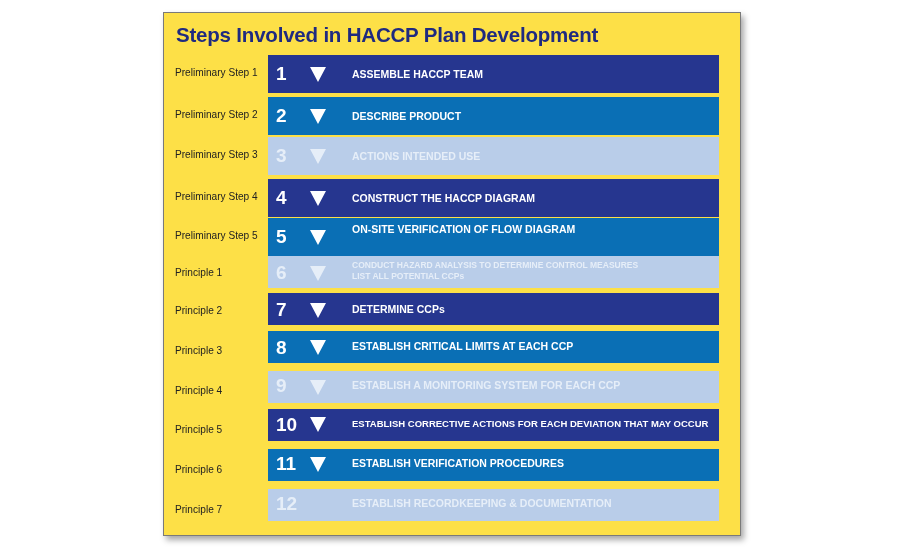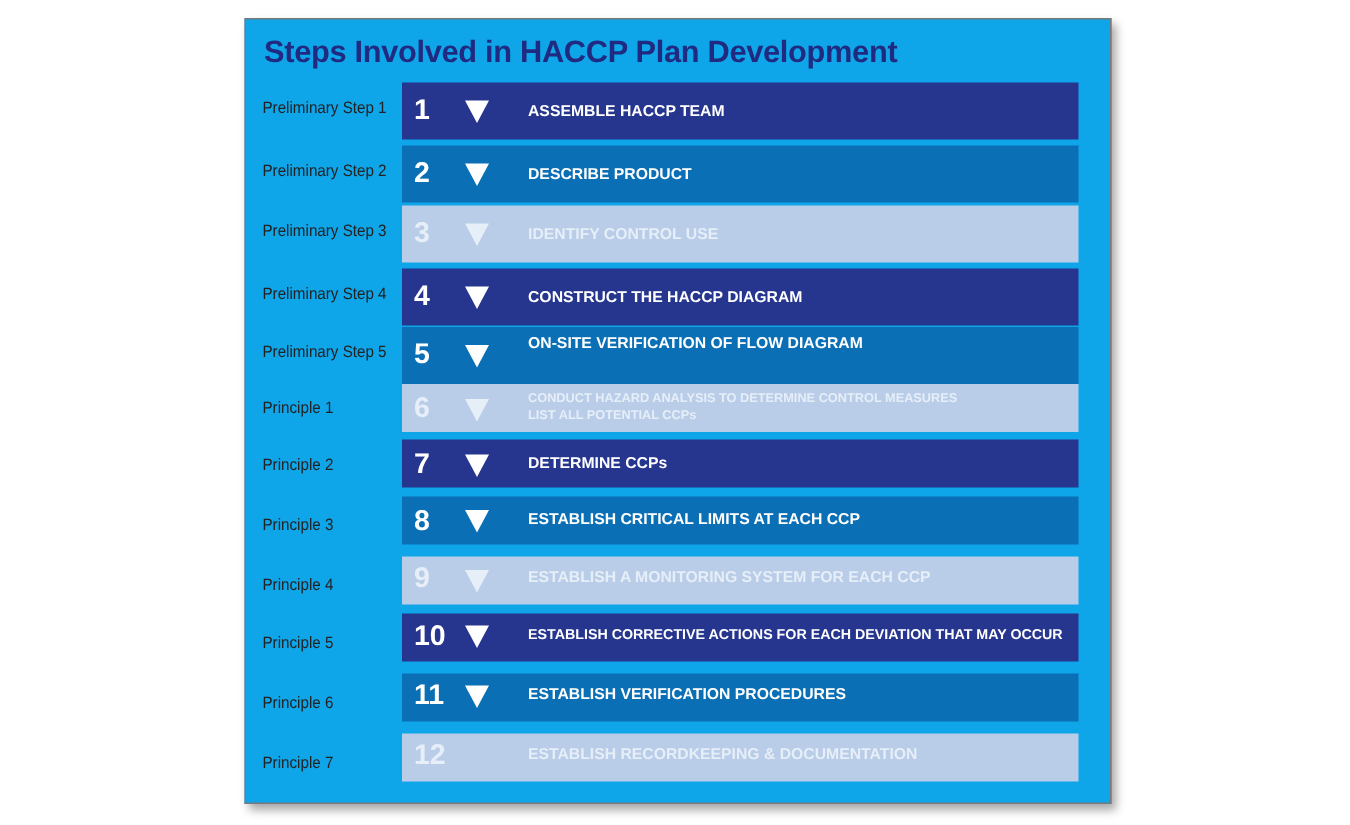--- a/index.html
+++ b/index.html
@@ -1,19 +1,19 @@
 <!DOCTYPE html>
 <html><head>
 <meta charset="utf-8">
 <style>
   html, body { margin:0; padding:0; }
   body { width:900px; height:550px; background:#ffffff; position:relative; overflow:hidden; font-family:"Liberation Sans", sans-serif; }
   .card {
     position:absolute; left:163px; top:12px; width:576px; height:522px;
-    background:#0ea5e9; border:1px solid #7a7a7a;
+    background:#fde047; border:1px solid #7a7a7a;
     box-shadow: 3px 4px 6px rgba(0,0,0,0.35);
   }
   .title {
     position:absolute; left:12px; top:10px;
     font-family:"Liberation Sans", sans-serif; font-weight:bold;
     font-size:20.5px; color:#1f2a80; letter-spacing:-0.2px;
     transform: scaleX(1.0);
   }
   .row { position:absolute; left:0; width:576px; height:38px; }
   .row-label {
@@ -68,21 +68,21 @@
       <span class="tri"></span>
       <span class="text">DESCRIBE PRODUCT</span>
     </div>
   </div>
 
   <div class="row" style="top:124px">
     <div class="row-label">Preliminary Step 3</div>
     <div class="bar light">
       <span class="num">3</span>
       <span class="tri"></span>
-      <span class="text">IDENTIFY CONTROL USE</span>
+      <span class="text">ACTIONS INTENDED USE</span>
     </div>
   </div>
 
   <div class="row" style="top:166px">
     <div class="row-label">Preliminary Step 4</div>
     <div class="bar dark">
       <span class="num">4</span>
       <span class="tri"></span>
       <span class="text">CONSTRUCT THE HACCP DIAGRAM</span>
     </div>

